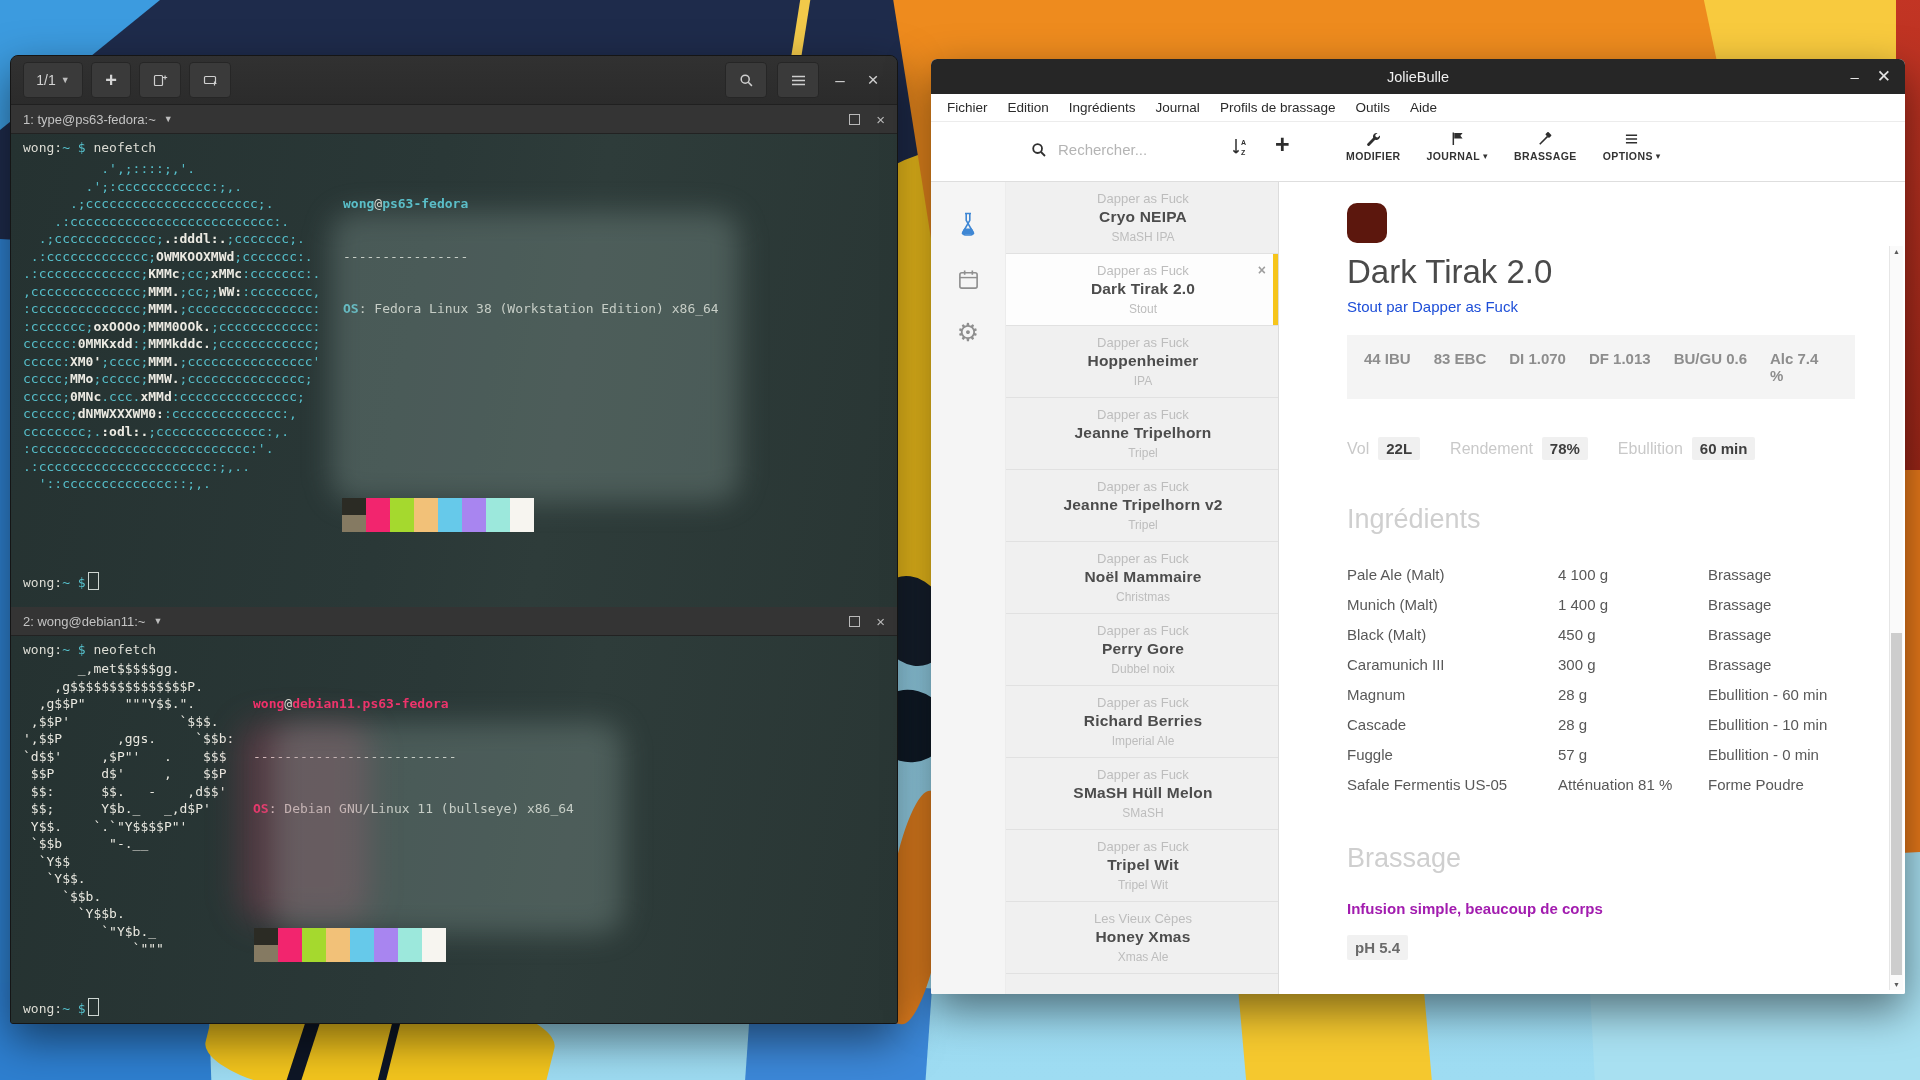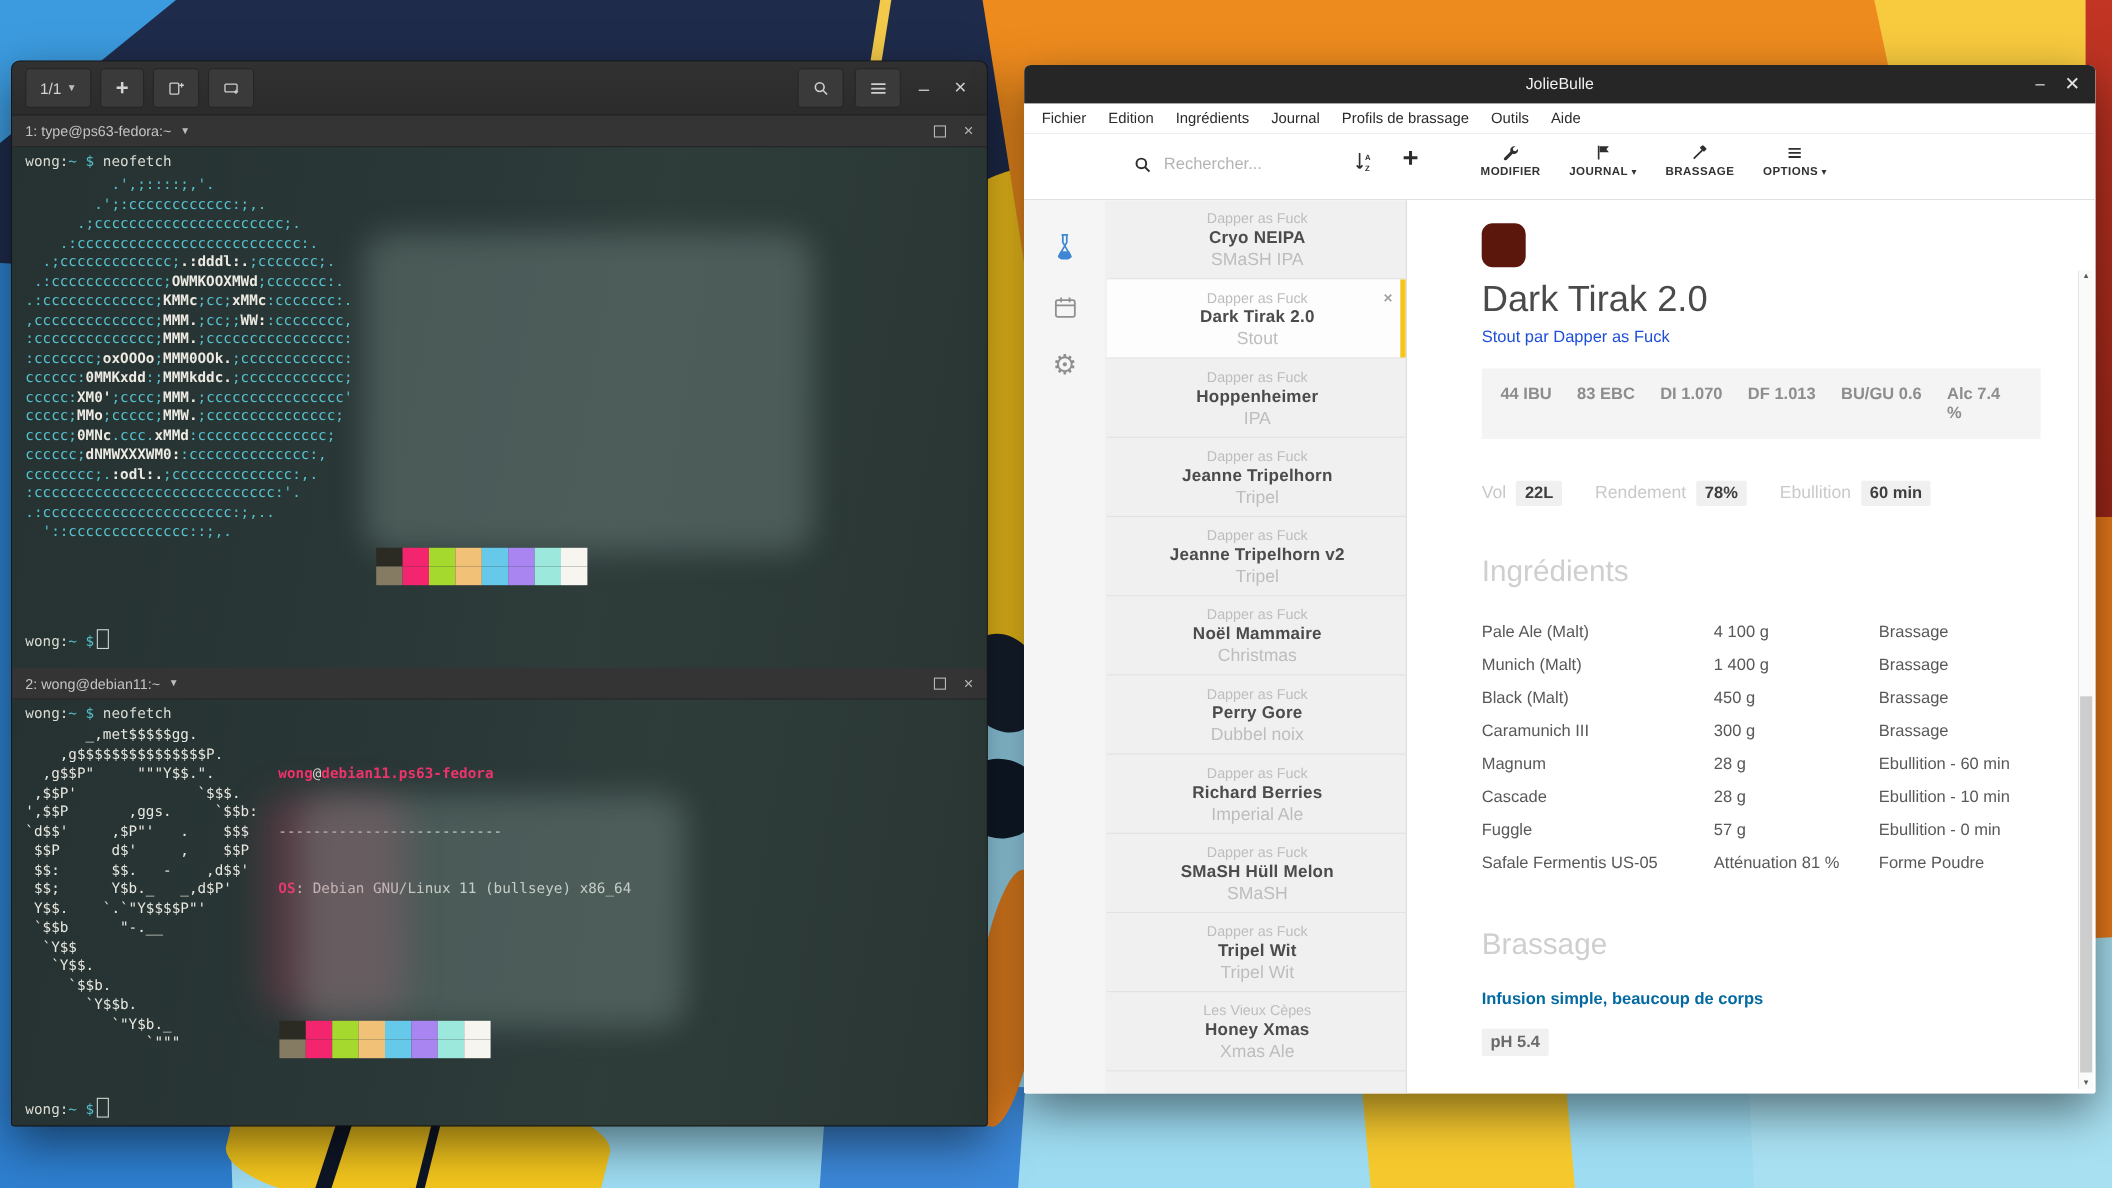--- a/index.html
+++ b/index.html
@@ -87,41 +87,41 @@
   .jb-action .alabel{font-size:10.5px;font-weight:bold;color:#333;letter-spacing:.4px;display:flex;align-items:center;gap:3px;}
   .jb-action .aicon{height:15px;display:flex;align-items:center;}
   .jb-body{flex:1;display:flex;position:relative;background:#fff;min-height:0;}
   .jb-strip{width:74px;background:#f5f5f5;display:flex;flex-direction:column;align-items:center;
             padding-top:30px;gap:30px;border-right:1px solid #ececec;}
   .gear-glyph{font-size:25px;color:#8f8f8f;line-height:22px;}
   .jb-list{width:272px;background:#f0f0f0;overflow:hidden;border-right:1px solid #dcdcdc;text-align:center;}
   .r-item{position:relative;padding:9px 14px 8px 16px;border-bottom:1px solid #e1e1e1;}
   .r-author{font-size:13px;line-height:16px;color:#bdbdbd;}
   .r-name{font-size:15.5px;line-height:20px;font-weight:bold;color:#4c4c4c;letter-spacing:.2px;}
-  .r-style{font-size:16px;line-height:16px;color:#bdbdbd;margin-top:2px;}
+  .r-style{font-size:12px;line-height:16px;color:#bdbdbd;margin-top:2px;}
   .r-item.sel{background:#fdfdfd;}
   .r-item.sel::after{content:'';position:absolute;right:0;top:0;bottom:0;width:5px;background:#f6c51b;}
   .r-close{position:absolute;right:12px;top:8px;color:#9f9f9f;font-size:14px;font-weight:bold;}
   .jb-detail{flex:1;padding:0 50px 0 68px;overflow:hidden;}
   .d-swatch{width:40px;height:40px;border-radius:10px;margin-top:21px;}
   .d-title{font-size:33px;color:#4a4a4a;margin-top:10px;}
   .d-sub{font-size:15px;color:#1d4ed8;margin-top:7px;}
   .d-stats{margin-top:20px;background:#f4f4f4;padding:15px 17px;display:flex;gap:23px;align-items:flex-start;min-height:28px;}
   .d-stat{font-size:15px;font-weight:bold;color:#8d8d8d;white-space:pre-line;}
   .d-stat.wrap{width:54px;white-space:normal;text-align:left;}
   .d-params{margin-top:38px;display:flex;gap:30px;align-items:center;}
   .d-param{display:flex;gap:9px;align-items:center;}
   .d-plabel{font-size:16px;color:#c9c9c9;}
   .chip{background:#f0f0f0;font-size:15px;font-weight:bold;color:#3e3e3e;padding:3px 8px;border-radius:2px;}
   .d-h2{font-size:27px;color:#cfcfcf;margin-top:44px;font-weight:400;}
   .d-table{margin-top:24px;}
   .d-row{display:flex;height:30px;align-items:center;font-size:15px;color:#585858;}
   .d-c1{width:211px;}
   .d-c2{width:150px;}
-  .d-mash{margin-top:26px;font-size:15px;font-weight:bold;color:#0369a1;}
+  .d-mash{margin-top:26px;font-size:15px;font-weight:bold;color:#a21caf;}
   .d-ph{margin-top:18px;}
   .chip-grey{display:inline-block;background:#f1f1f1;font-size:15px;font-weight:bold;color:#6a6a6a;padding:4px 8px;border-radius:2px;}
   .d-step{margin-top:16px;display:flex;align-items:center;gap:12px;font-size:15px;color:#555;}
   .jb-scroll{position:absolute;right:2px;top:64px;bottom:4px;width:13px;background:#fafafa;border-left:1px solid #e6e6e6;}
   .jbs-up{position:absolute;top:2px;left:0;right:0;text-align:center;font-size:7px;color:#5a5a5a;}
   .jbs-dn{position:absolute;bottom:2px;left:0;right:0;text-align:center;font-size:7px;color:#5a5a5a;}
   .jbs-thumb{position:absolute;left:1px;right:1px;top:52%;height:46%;background:#cdcdcd;}
   svg{display:block;}
 </style>
 </head>
@@ -197,20 +197,25 @@
         <span class="restore-box"></span>
         <span class="sess-close">×</span>
       </span>
     </div>
 
     <div id="term1" class="term">
       <div class="pos" style="left:12px;top:5px;">
         <span class="t-plain">wong</span><span class="t-plain">:</span><span class="t-c">~</span><span class="t-plain"> </span><span class="t-c">$</span><span class="t-plain"> </span><span class="t-plain">neofetch</span>
       </div>
       <div class="pos art" style="left:12px;top:26px;" id="art1"><div><span class="t-c">          .',;::::;,'.</span></div><div><span class="t-c">        .';:cccccccccccc:;,.</span></div><div><span class="t-c">      .;cccccccccccccccccccccc;.</span></div><div><span class="t-c">    .:cccccccccccccccccccccccccc:.</span></div><div><span class="t-c">  .;ccccccccccccc;</span><span class="t-w">.:dddl:.</span><span class="t-c">;ccccccc;.</span></div><div><span class="t-c"> .:ccccccccccccc;</span><span class="t-w">OWMKOOXMWd</span><span class="t-c">;ccccccc:.</span></div><div><span class="t-c">.:ccccccccccccc;</span><span class="t-w">KMMc</span><span class="t-c">;cc;</span><span class="t-w">xMMc</span><span class="t-c">:ccccccc:.</span></div><div><span class="t-c">,cccccccccccccc;</span><span class="t-w">MMM.</span><span class="t-c">;cc;;</span><span class="t-w">WW:</span><span class="t-c">:cccccccc,</span></div><div><span class="t-c">:cccccccccccccc;</span><span class="t-w">MMM.</span><span class="t-c">;cccccccccccccccc:</span></div><div><span class="t-c">:ccccccc;</span><span class="t-w">oxOOOo</span><span class="t-c">;</span><span class="t-w">MMM0OOk.</span><span class="t-c">;cccccccccccc:</span></div><div><span class="t-c">cccccc:</span><span class="t-w">0MMKxdd</span><span class="t-c">:;</span><span class="t-w">MMMkddc.</span><span class="t-c">;cccccccccccc;</span></div><div><span class="t-c">ccccc:</span><span class="t-w">XM0'</span><span class="t-c">;cccc;</span><span class="t-w">MMM.</span><span class="t-c">;cccccccccccccccc'</span></div><div><span class="t-c">ccccc;</span><span class="t-w">MMo</span><span class="t-c">;ccccc;</span><span class="t-w">MMW.</span><span class="t-c">;ccccccccccccccc;</span></div><div><span class="t-c">ccccc;</span><span class="t-w">0MNc</span><span class="t-c">.ccc.</span><span class="t-w">xMMd</span><span class="t-c">:ccccccccccccccc;</span></div><div><span class="t-c">cccccc;</span><span class="t-w">dNMWXXXWM0:</span><span class="t-c">:cccccccccccccc:,</span></div><div><span class="t-c">cccccccc;.</span><span class="t-w">:odl:.</span><span class="t-c">;cccccccccccccc:,.</span></div><div><span class="t-c">:cccccccccccccccccccccccccccc:'.</span></div><div><span class="t-c">.:cccccccccccccccccccccc:;,..</span></div><div><span class="t-c">  '::cccccccccccccc::;,.</span></div></div>
+      <div class="pos infocol" style="left:332px;top:26px;">
+        <div><span class="t-cyan-b">wong</span><span class="t-plain">@</span><span class="t-cyan-b">ps63-fedora</span></div>
+        <div class="t-plain">----------------</div>
+        <div><span class="t-cyan-b">OS</span><span class="t-plain">: Fedora Linux 38 (Workstation Edition) x86_64</span></div>
+      </div>
       <div class="blurblob" style="left:320px;top:78px;width:408px;height:290px;"></div>
       <div class="pos" style="left:331px;top:364px;">
           <div class="prow">
             <span class="pcell" style="background: rgb(43, 43, 36);"></span>
             <span class="pcell" style="background: rgb(242, 37, 110);"></span>
             <span class="pcell" style="background: rgb(165, 217, 46);"></span>
             <span class="pcell" style="background: rgb(242, 193, 120);"></span>
             <span class="pcell" style="background: rgb(102, 201, 234);"></span>
             <span class="pcell" style="background: rgb(168, 133, 240);"></span>
             <span class="pcell" style="background: rgb(156, 232, 220);"></span>

